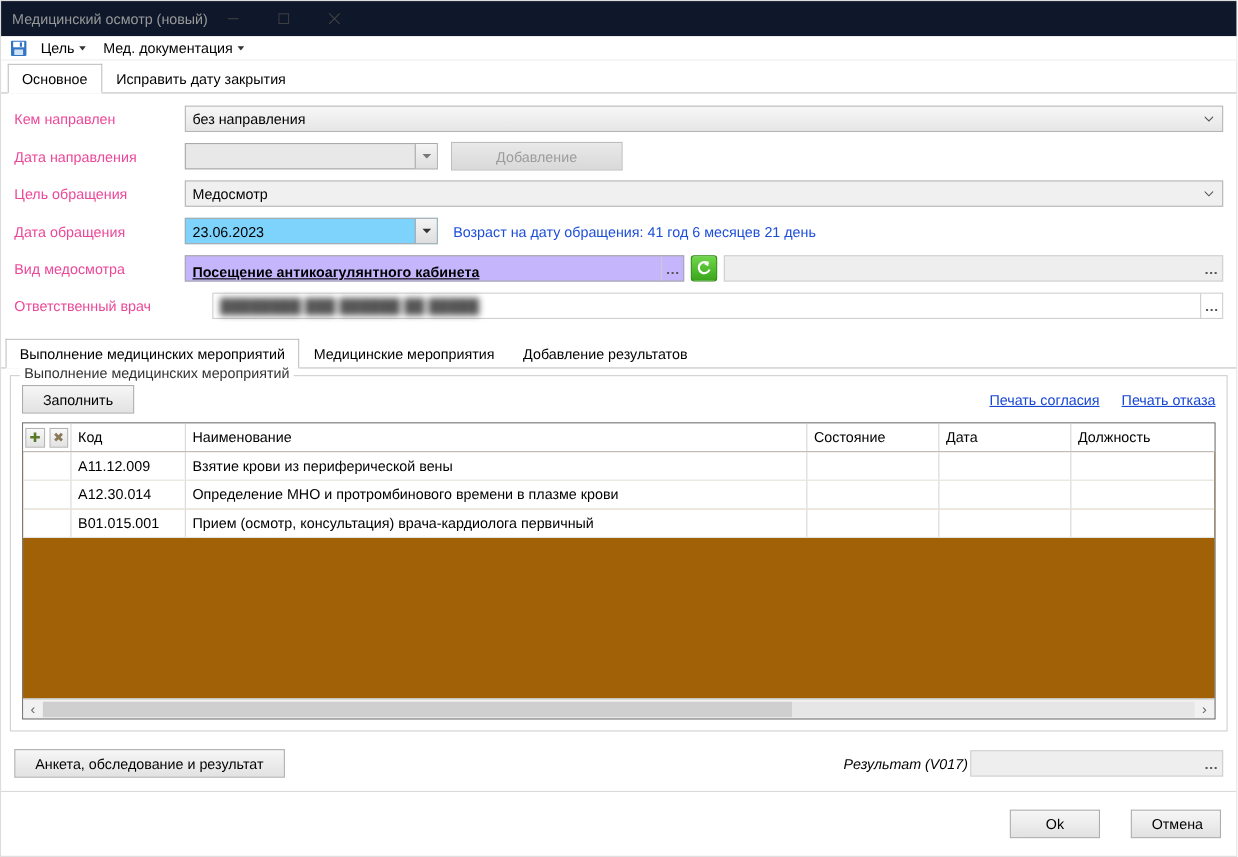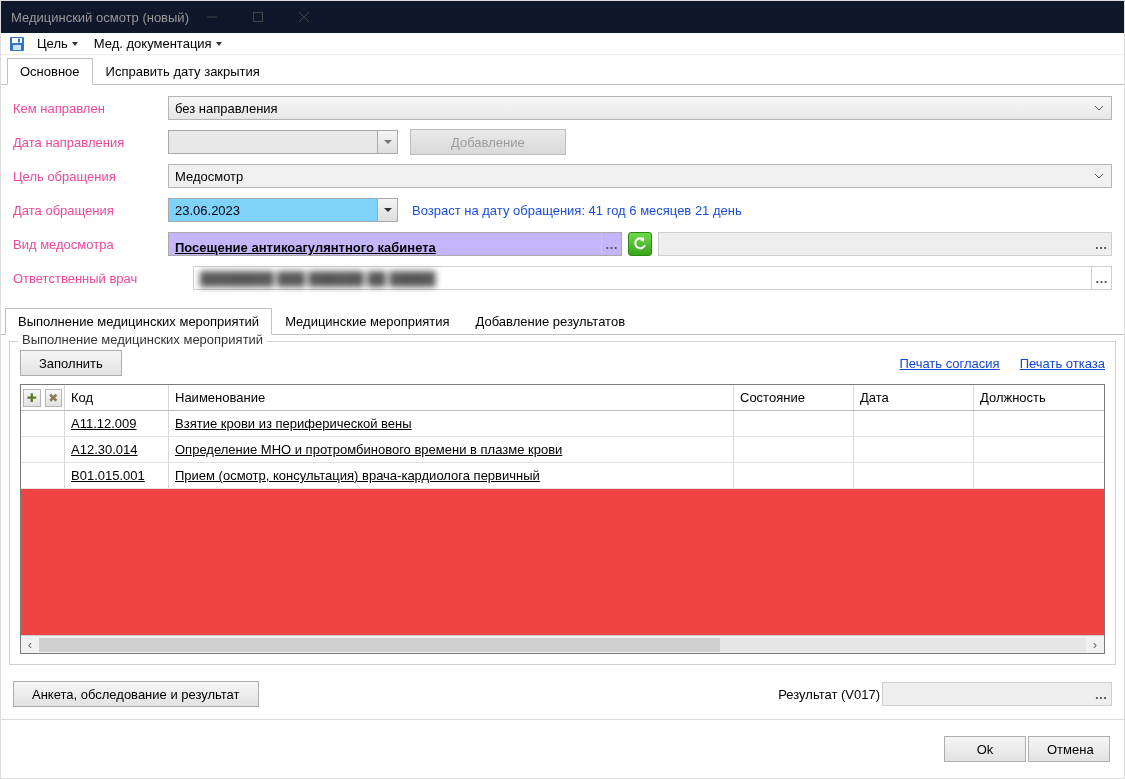--- a/index.html
+++ b/index.html
@@ -52,32 +52,32 @@
   .grid-head, .grid-row { display:flex; background:#fff;}
   .grid-head { border-bottom:1px solid #bcbcbc;}
   .gcell { border-right:1px solid #d8d8d8; padding:5px 6px; overflow:hidden; white-space:nowrap;}
   .gc-ctrl { width:44px; display:flex; align-items:center; justify-content:center; gap:4px; padding:3px 2px;}
   .gc-code { width:104px;}
   .gc-name { flex:1;}
   .gc-state { width:120px;}
   .gc-date { width:120px;}
   .gc-role { width:130px; border-right:none;}
   .grid-row { border-bottom:1px solid #e3e3e3;}
-  .grid-body { background:#ef4444; flex:1; overflow:hidden;text-decoration:underline;}
+  .grid-body { background:#a16207; flex:1; overflow:hidden;}
   .grid-scroll { height:18px; background:#f1f1f1; border-top:1px solid #ccc; display:flex; align-items:center;}
   .grid-scroll .lar, .grid-scroll .rar { width:18px; text-align:center; color:#666;}
   .grid-scroll .track { flex:1; background:#e6e6e6; height:14px; position:relative;}
   .grid-scroll .thumb { position:absolute; left:0; top:0; height:100%; width:65%; background:#cfcfcf;}
   .mini-btn { width:18px; height:18px; background:linear-gradient(#f8f8f8,#e2e2e2); border:1px solid #b5b5b5; display:flex; align-items:center; justify-content:center; font-size:12px; color:#5a7a2a; line-height:1;}
   .mini-btn.x { color:#8a7a5a;}
   .bottom-row { display:flex; align-items:center; padding:6px 12px 12px 12px; gap:2px;}
-  .result-label { margin-left:auto;}
+  .result-label { margin-left:auto;font-style:italic;}
   .result-box { width:230px; height:24px; border:1px solid #cfcfcf; background:#eee; position:relative;}
   .result-box .ellips-btn{ border-left:none;}
-  .footer { border-top:1px solid #dadada; padding:16px 14px; display:flex; justify-content:flex-end; gap:2px;}
+  .footer { border-top:1px solid #dadada; padding:16px 14px; display:flex; justify-content:flex-end; gap:28px;}
   .footer .btn { width:82px; text-align:center;}
   svg { display:block;}
 </style>
 </head>
 <body>
 
 <div class="window">
 
   <div class="titlebar">
     <span class="titlebar-title">Медицинский осмотр (новый)</span>

